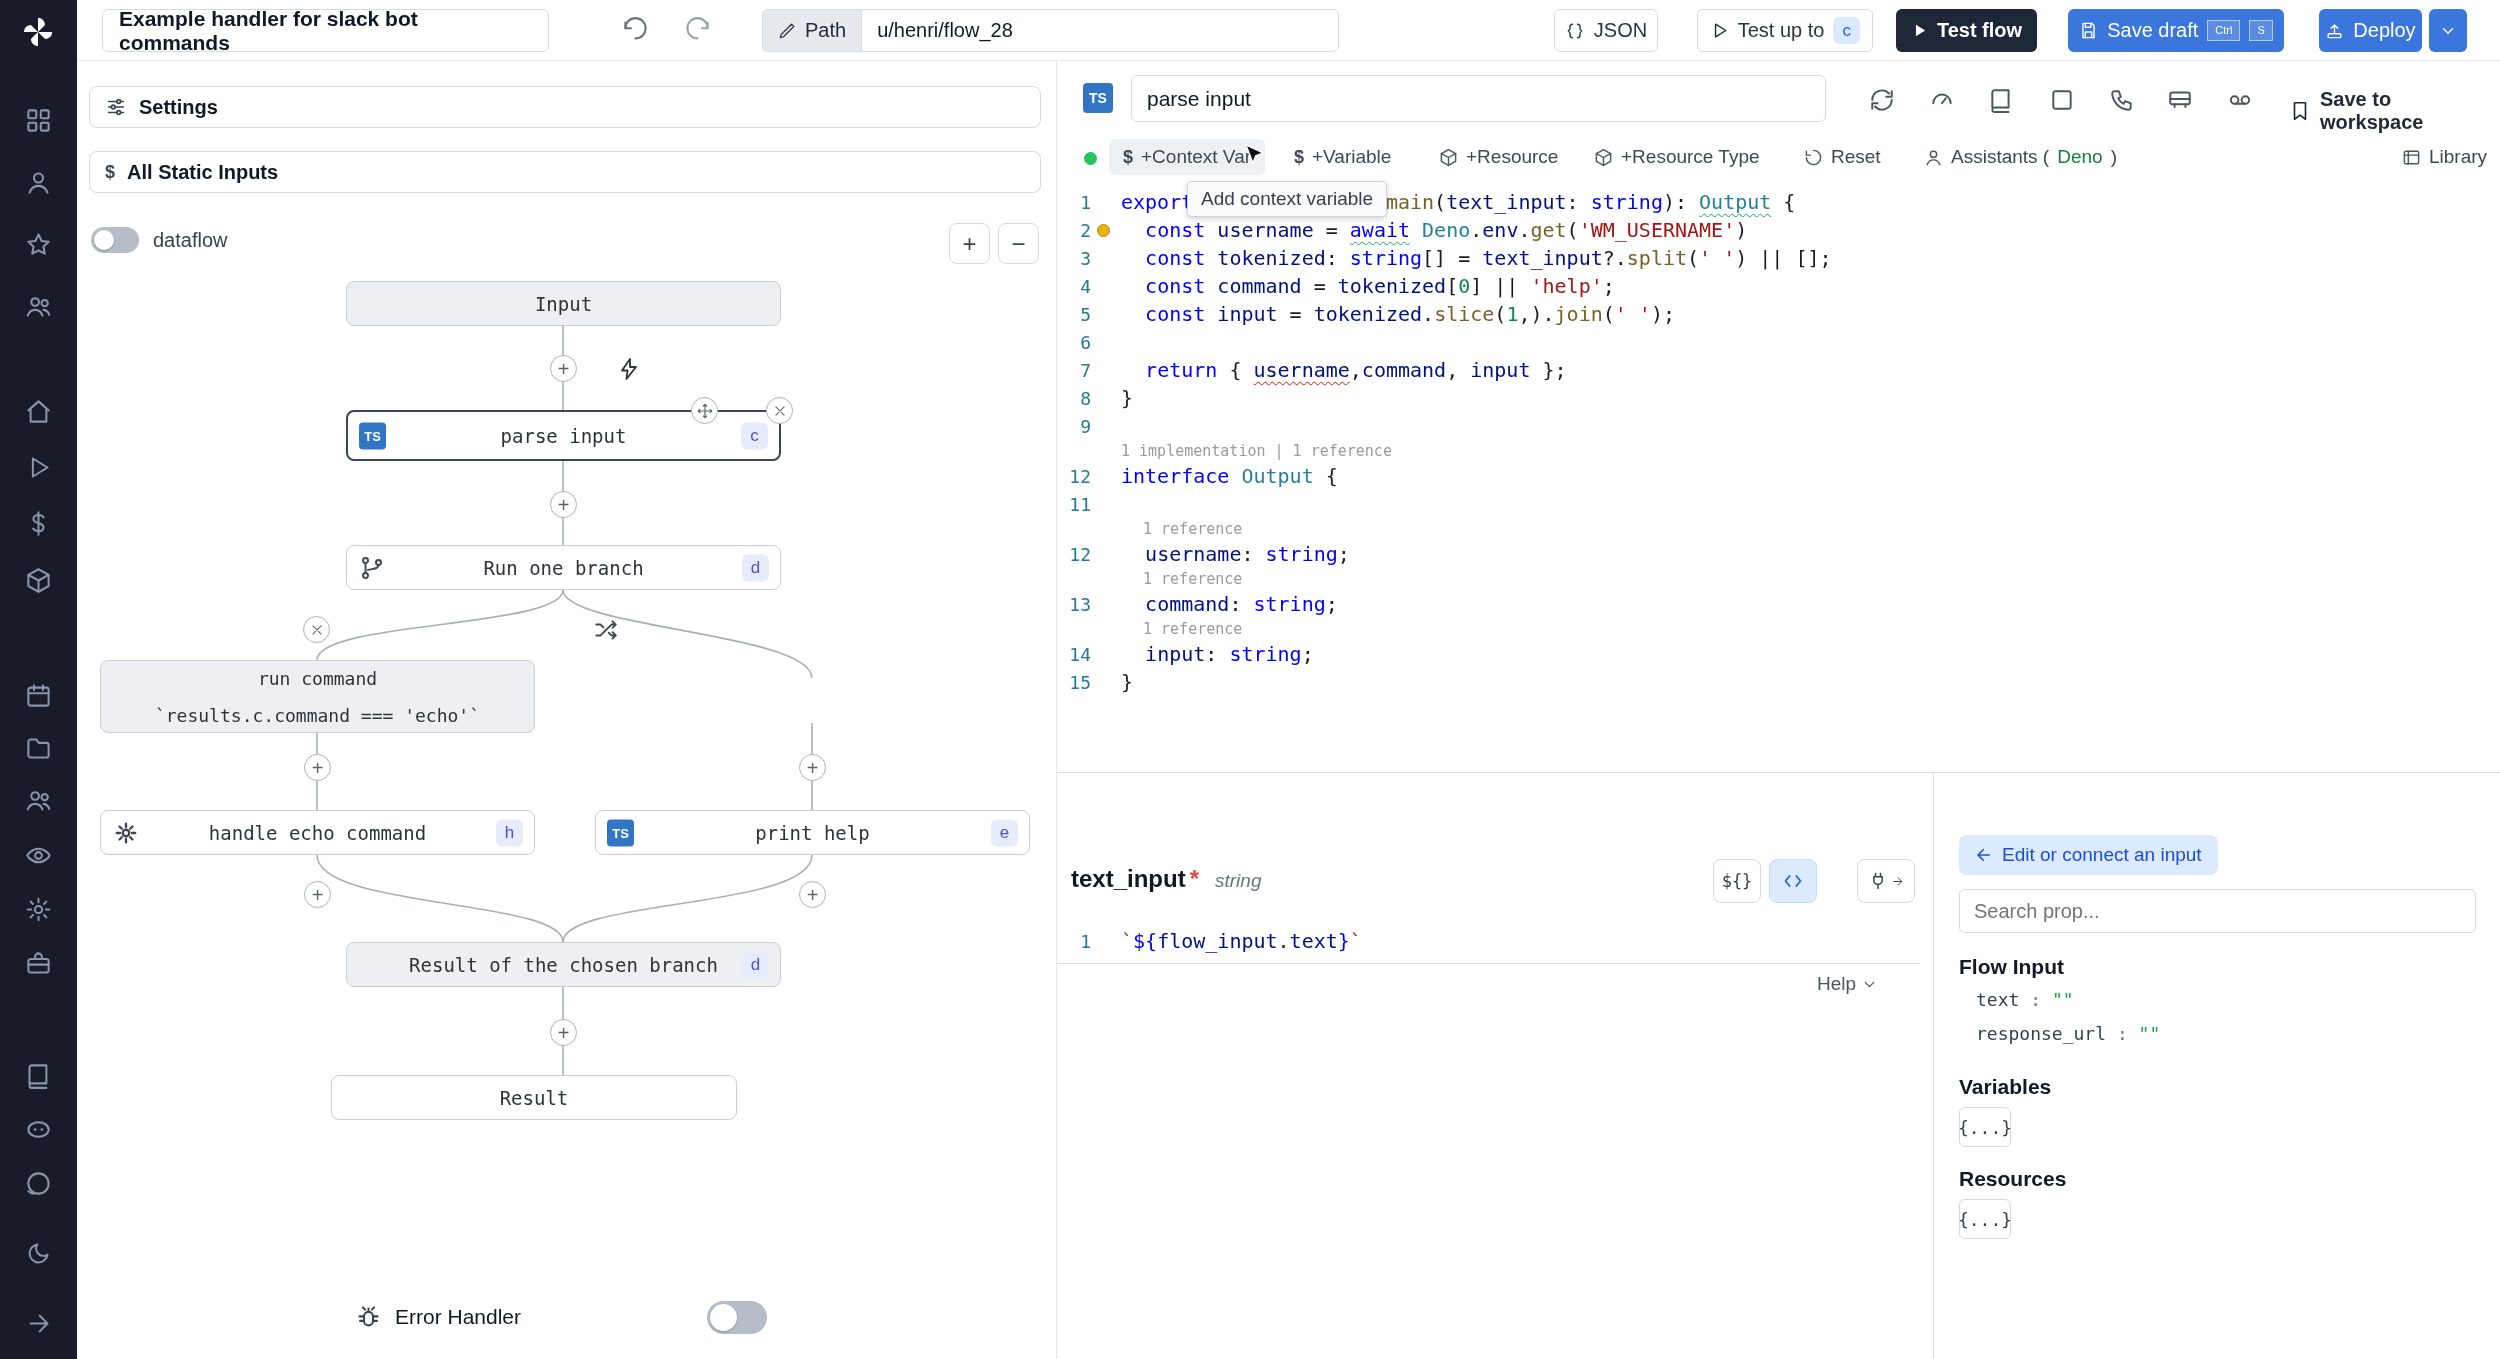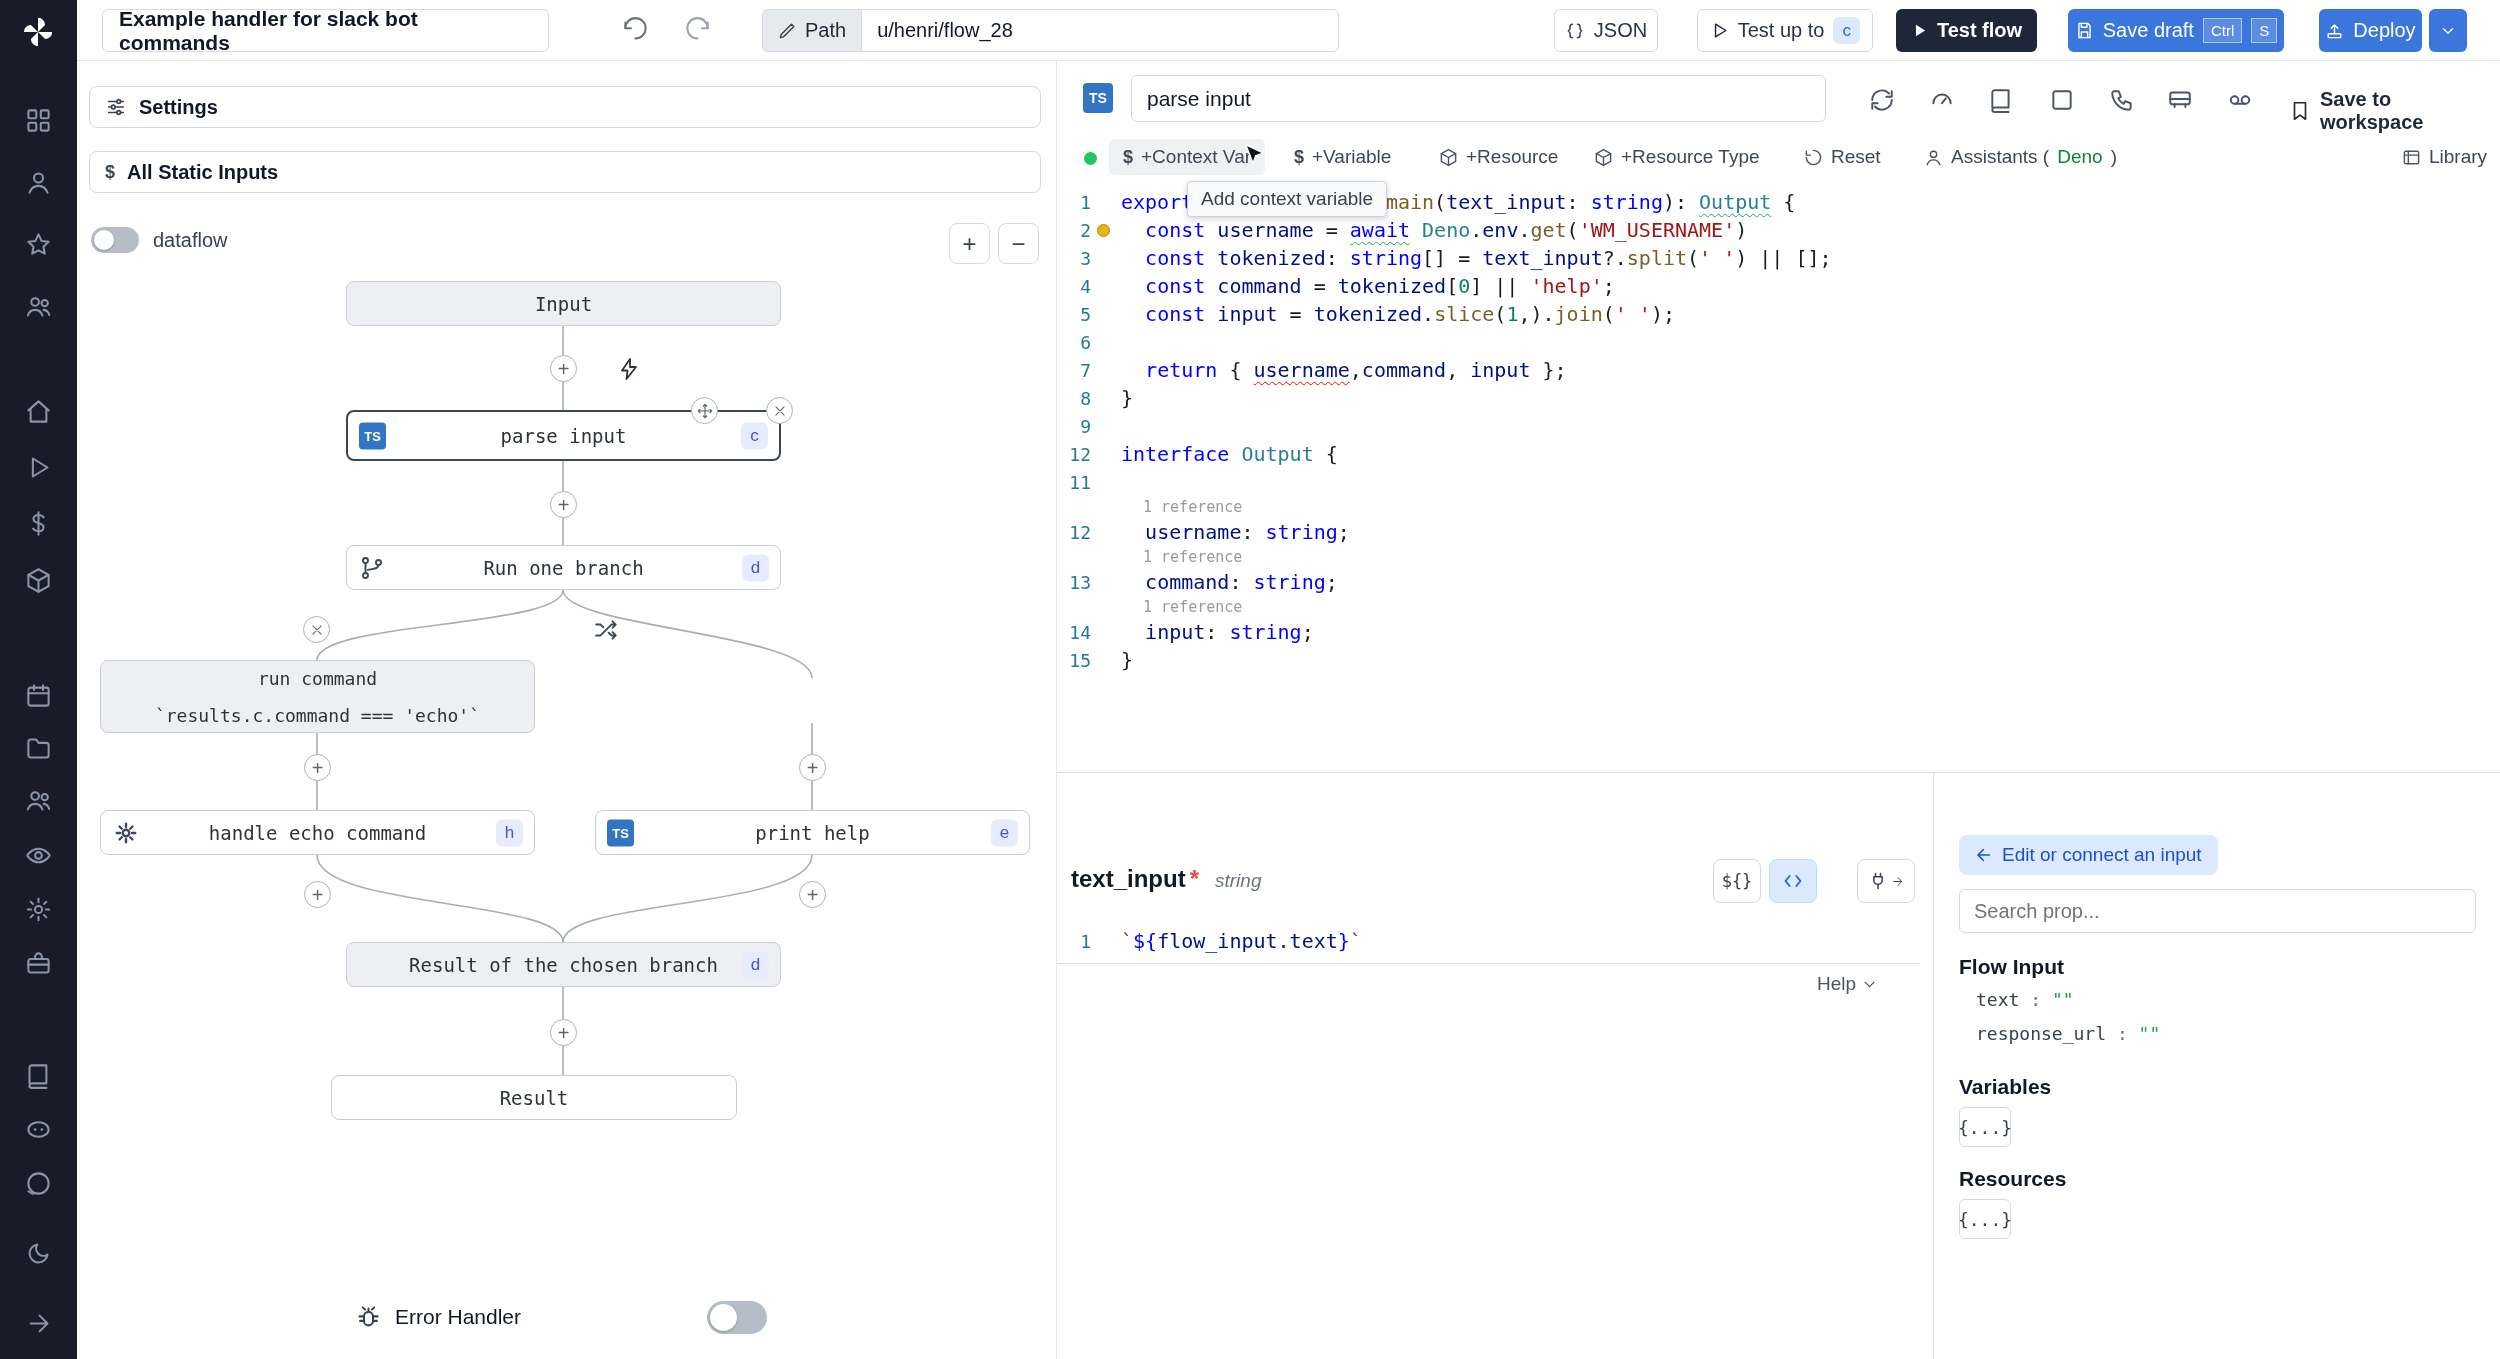--- a/index.html
+++ b/index.html
@@ -14,21 +14,21 @@
 .logo{position:absolute;left:21px;top:15px;width:34px;height:34px;color:#fff}
 .sb-ic{position:absolute;left:25px;width:27px;height:27px;color:#8b95a8;cursor:pointer}
 .sb-ic svg{width:27px;height:27px}
 
 .topbar{position:absolute;left:77px;top:0;width:2423px;height:61px;background:#fff;border-bottom:1px solid #e5e7eb}
 .box{border:1px solid #d6dae0;border-radius:6px;background:#fff}
 .btn{position:absolute;display:flex;align-items:center;justify-content:center;gap:9px;font-size:20px;border-radius:6px;cursor:pointer;white-space:nowrap}
 .btn-outline{border:1px solid #d6dae0;background:#fff;color:#2b3442}
 .btn-blue{background:#3b76dc;color:#fff}
 .btn-dark{background:#1d2737;color:#fff;font-weight:600}
-.kbd{background:rgba(255,255,255,.16);border:1px solid rgba(255,255,255,.55);border-radius:0;padding:2px 7px;font-size:15px;line-height:1.3}
+.kbd{background:rgba(255,255,255,.16);border:1px solid rgba(255,255,255,.55);border-radius:0;padding:2px 7px;font-size:11px;line-height:1.3}
 
 .flow{position:absolute;left:77px;top:61px;width:980px;height:1298px;background:#fff;border-right:1px solid #e5e7eb}
 .panel-row{position:absolute;display:flex;align-items:center;gap:12px;padding:0 15px;border:1px solid #d6dae0;border-radius:8px;background:#fff;font-size:20px;font-weight:600;color:#111827;cursor:pointer}
 .node{position:absolute;display:flex;flex-direction:column;align-items:center;justify-content:center;border:1px solid #c9ced6;border-radius:8px;background:#fff;font-family:"DejaVu Sans Mono",monospace;font-size:19px;color:#2d333b;cursor:pointer;text-align:center}
 .node-gray{background:#edeff2}
 .node-selected{border:2.5px solid #3c4656}
 .nbadge{position:absolute;right:11px;top:50%;transform:translateY(-50%);width:27px;height:27px;border-radius:6px;background:#e7ecfd;color:#4f52c9;font-family:"Liberation Sans",sans-serif;font-size:17px;display:flex;align-items:center;justify-content:center}
 .tsbadge{position:absolute;left:11px;top:50%;transform:translateY(-50%);width:27px;height:27px;border-radius:4px;background:#3276c3;color:#fff;font-family:"Liberation Sans",sans-serif;font-weight:bold;font-size:13px;display:flex;align-items:center;justify-content:center}
 .plus{position:absolute;width:27px;height:27px;border-radius:50%;background:#fff;border:1px solid #aab1bb;color:#5b6572;display:flex;align-items:center;justify-content:center;font-size:20px;line-height:1;cursor:pointer}
 .nodeicon{position:absolute;left:12px;top:50%;transform:translateY(-50%);width:26px;height:26px;color:#3f4856}
@@ -569,20 +569,21 @@
           <span class="ctext"><span class="pl">  </span><span class="kw">return</span><span class="pl"> { </span><span class="var wavy-r">username</span><span class="pl">,</span><span class="var">command</span><span class="pl">, </span><span class="var">input</span><span class="pl"> };</span></span>
         </div>
         <div class="crow">
           <span class="gut">8</span>
           <span class="ctext"><span class="pl">}</span></span>
         </div>
         <div class="crow">
           <span class="gut">9</span>
           <span class="ctext"></span>
         </div>
+        <div class="lens" style="padding-left: 64px;">1 implementation | 1 reference</div>
         <div class="crow">
           <span class="gut">12</span>
           <span class="ctext"><span class="kw">interface</span><span class="pl"> </span><span class="type">Output</span><span class="pl"> {</span></span>
         </div>
         <div class="crow">
           <span class="gut">11</span>
           <span class="ctext"></span>
         </div>
         <div class="lens" style="padding-left: 86px;">1 reference</div>
         <div class="crow">

